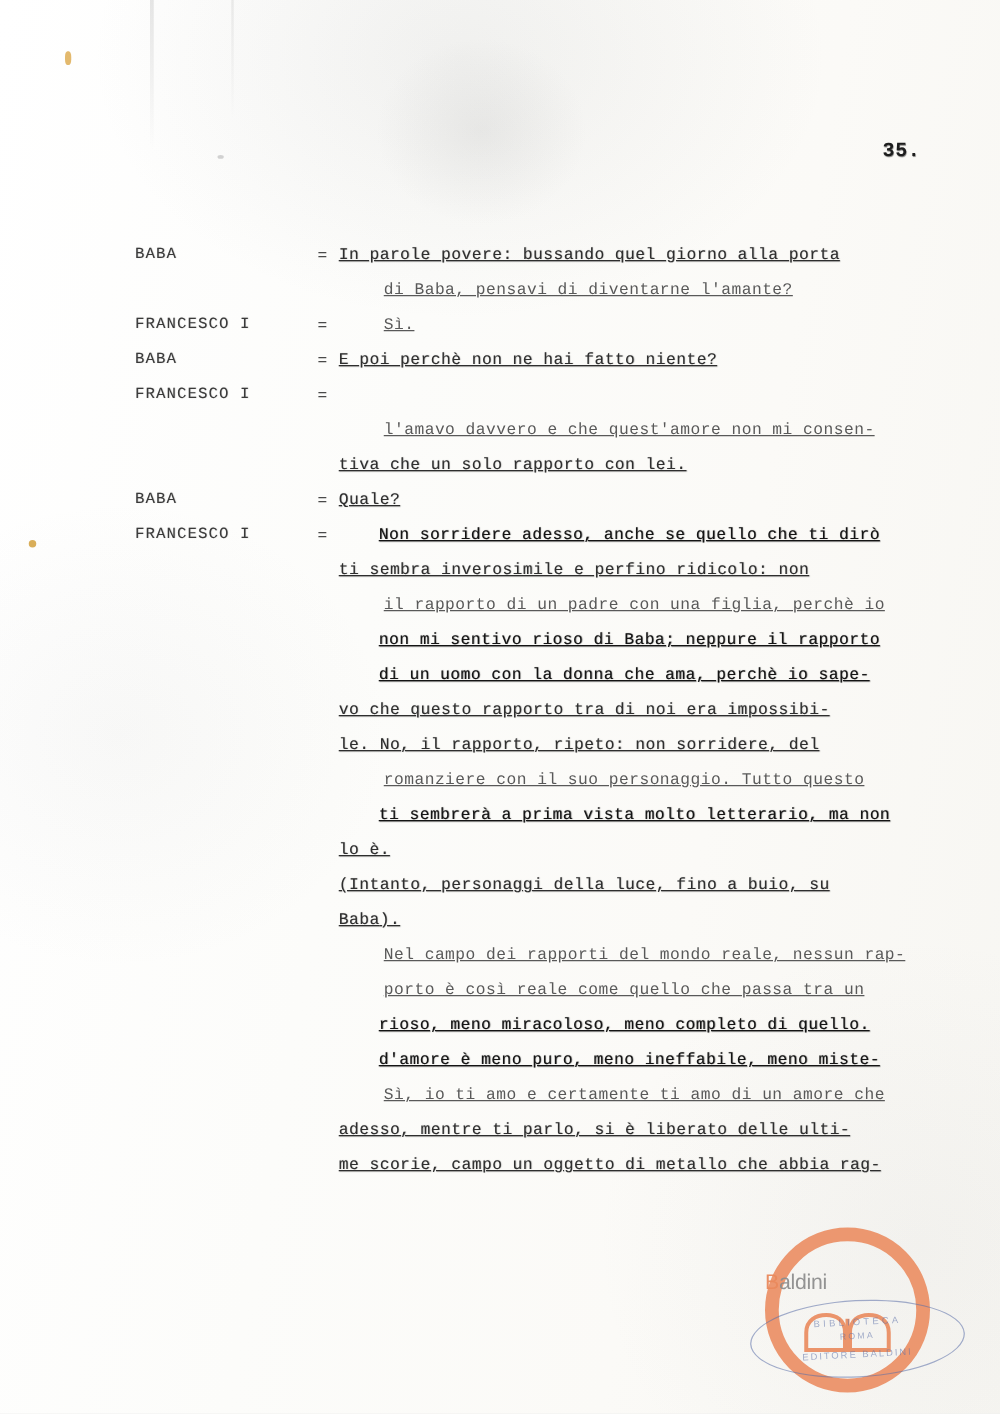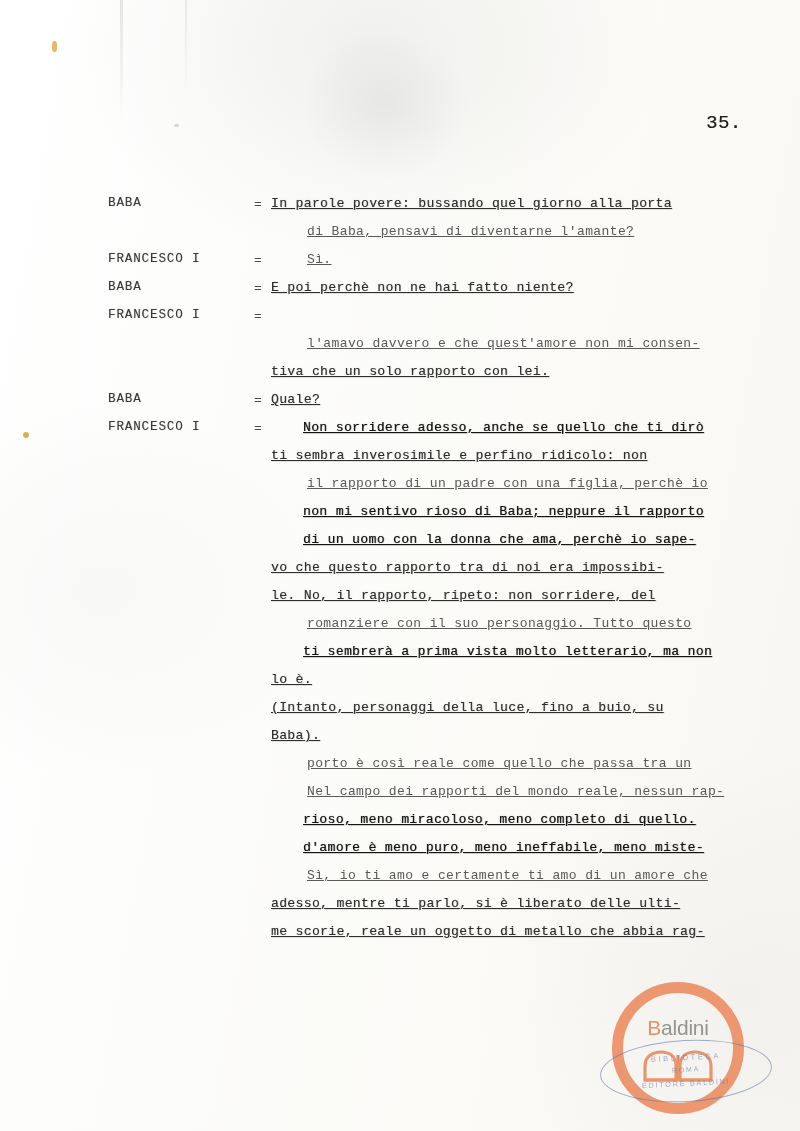--- a/index.html
+++ b/index.html
@@ -36,22 +36,22 @@
     position: absolute;
     pointer-events: none;
     background: linear-gradient(90deg, rgba(190,190,190,0) 0%, rgba(178,178,178,0.30) 50%, rgba(190,190,190,0) 100%);
   }
 
   
   .page-number {
     position: absolute;
     left: 706px;
     top: 112px;
-    font-size: 19px;
-    font-weight: normal;
+    font-size: 16px;
+    font-weight: bold;
     letter-spacing: 0.5px;
     color: #1d1d1d;
     text-shadow: 0.4px 0.3px 0.6px rgba(40,40,40,0.55);
   }
 
   
   .script {
     position: absolute;
     left: 108px;
     top: 196px;
@@ -118,23 +118,22 @@
     box-sizing: border-box;
     border: 11px solid #ea8a5d;
     border-radius: 50%;
     opacity: 0.88;
   }
   .logo-wordmark {
     position: absolute;
     left: 0;
     top: 34px;
     width: 132px;
-    text-align: center;
     font-family: "Liberation Sans", sans-serif;
-    font-size: 21px;
+    font-size: 17px;
     letter-spacing: -0.2px;
     color: #8e8e8e;
     opacity: 0.95;
   }
   .logo-wordmark .b {
     color: #ea8a5d;
     font-weight: normal;
   }
   .logo-book {
     position: absolute;
@@ -258,39 +257,39 @@
       <div class="line-row">
         <div class="line-text cont ink-mid">lo è.</div>
       </div>
       <div class="line-row">
         <div class="line-text cont ink-mid"><span>(</span><span class="underlined">Intanto, personaggi della luce, fino a buio, su</span></div>
       </div>
       <div class="line-row">
         <div class="line-text cont ink-mid"><span class="underlined">Baba</span><span>).</span></div>
       </div>
       <div class="line-row">
+        <div class="line-text cont ink-light">Nel campo dei rapporti del mondo reale, nessun rap-</div>
+      </div>
+      <div class="line-row">
         <div class="line-text cont ink-light">porto è così reale come quello che passa tra un</div>
       </div>
       <div class="line-row">
-        <div class="line-text cont ink-light">Nel campo dei rapporti del mondo reale, nessun rap-</div>
-      </div>
-      <div class="line-row">
         <div class="line-text cont ink-dark">rioso, meno miracoloso, meno completo di quello.</div>
       </div>
       <div class="line-row">
         <div class="line-text cont ink-dark">d'amore è meno puro, meno ineffabile, meno miste-</div>
       </div>
       <div class="line-row">
         <div class="line-text cont ink-light">Sì, io ti amo e certamente ti amo di un amore che</div>
       </div>
       <div class="line-row">
         <div class="line-text cont ink-mid">adesso, mentre ti parlo, si è liberato delle ulti-</div>
       </div>
       <div class="line-row">
-        <div class="line-text cont ink-mid">me scorie, reale un oggetto di metallo che abbia rag-</div>
+        <div class="line-text cont ink-mid">me scorie, campo un oggetto di metallo che abbia rag-</div>
       </div>
     </div>
 
   <div class="logo-stamp">
     <div class="logo-ring"></div>
     <div class="logo-wordmark"><span class="b">B</span><span>aldini</span></div>
     <svg class="logo-book" viewBox="0 0 72 34" xmlns="http://www.w3.org/2000/svg">
       <path d="M3 32 L3 18 C3 8 11 4 19 4 C27 4 34 8 34 18 L34 32 Z" fill="none" stroke="#ea8a5d" stroke-width="3.2"></path>
       <path d="M38 32 L38 18 C38 8 45 4 53 4 C61 4 69 8 69 18 L69 32 Z" fill="none" stroke="#ea8a5d" stroke-width="3.2"></path>
       <line x1="36" y1="7" x2="36" y2="32" stroke="#ea8a5d" stroke-width="3.2"></line>

